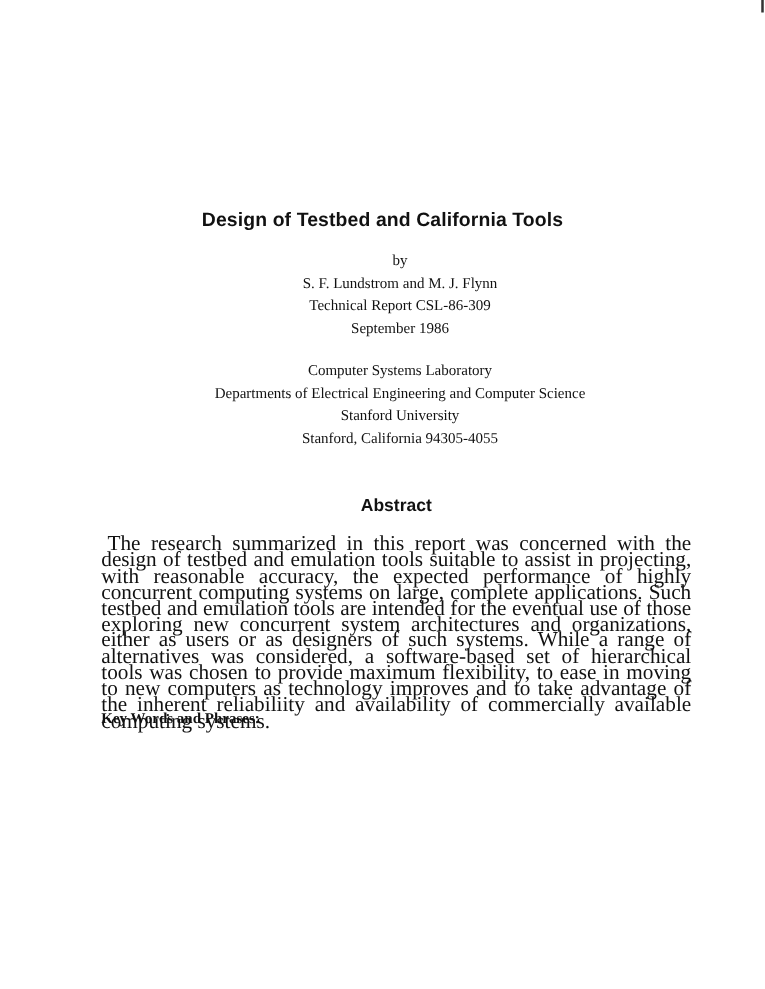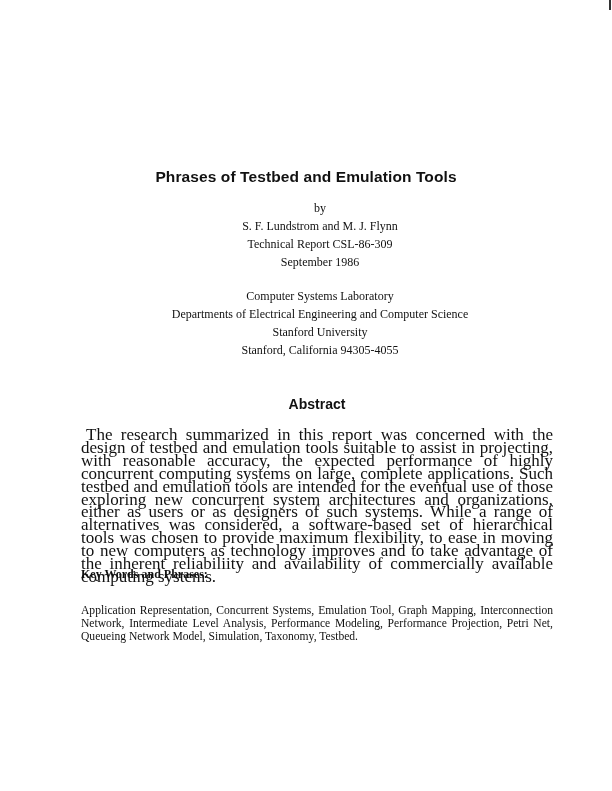--- a/index.html
+++ b/index.html
@@ -20,30 +20,29 @@
     .keywords { position: absolute; left: 81px; width: 472px; top: 605px;
       font-family: "Liberation Serif", serif; font-size: 11.6px; line-height: 12.9px;
       text-align: justify; margin: 0; }
   </style>
 </head>
 <body>
 
 <div class="page">
   <div class="corner-mark"></div>
 
-  <div class="title">Phrases of Testbed and Emulation Tools</div>
+  <div class="title">Design of Testbed and California Tools</div>
 
   <div class="center-line" style="top:201px">by</div>
   <div class="center-line" style="top:219px">S. F. Lundstrom and M. J. Flynn</div>
   <div class="center-line" style="top:237px">Technical Report CSL-86-309</div>
   <div class="center-line" style="top:255px">September 1986</div>
 
   <div class="center-line" style="top:289px">Computer Systems Laboratory</div>
   <div class="center-line" style="top:307px">Departments of Electrical Engineering and Computer Science</div>
   <div class="center-line" style="top:325px">Stanford University</div>
   <div class="center-line" style="top:343px">Stanford, California 94305-4055</div>
 
   <div class="abstract-head">Abstract</div>
   <p class="abstract">The research summarized in this report was concerned with the design of testbed and emulation tools suitable to assist in projecting, with reasonable accuracy, the expected performance of highly concurrent computing systems on large, complete applications.  Such testbed and emulation tools are intended for the eventual use of those exploring new concurrent system architectures and organizations, either as users or as designers of such systems.  While a range of alternatives was considered, a software-based set of hierarchical tools was chosen to provide maximum flexibility, to ease in moving to new computers as technology improves and to take advantage of the inherent reliabiliity and availability of commercially available computing systems.</p>
 
   <div class="kw-head">Key Words and Phrases:</div>
-  <p class="keywords">Application Representation, Concurrent Systems, Emulation Tool, Graph Mapping, Interconnection Network, Intermediate Level Analysis, Performance Modeling, Performance Projection, Petri Net, Queueing Network Model, Simulation, Taxonomy, Testbed.</p>
 </div>
 
 </body></html>

